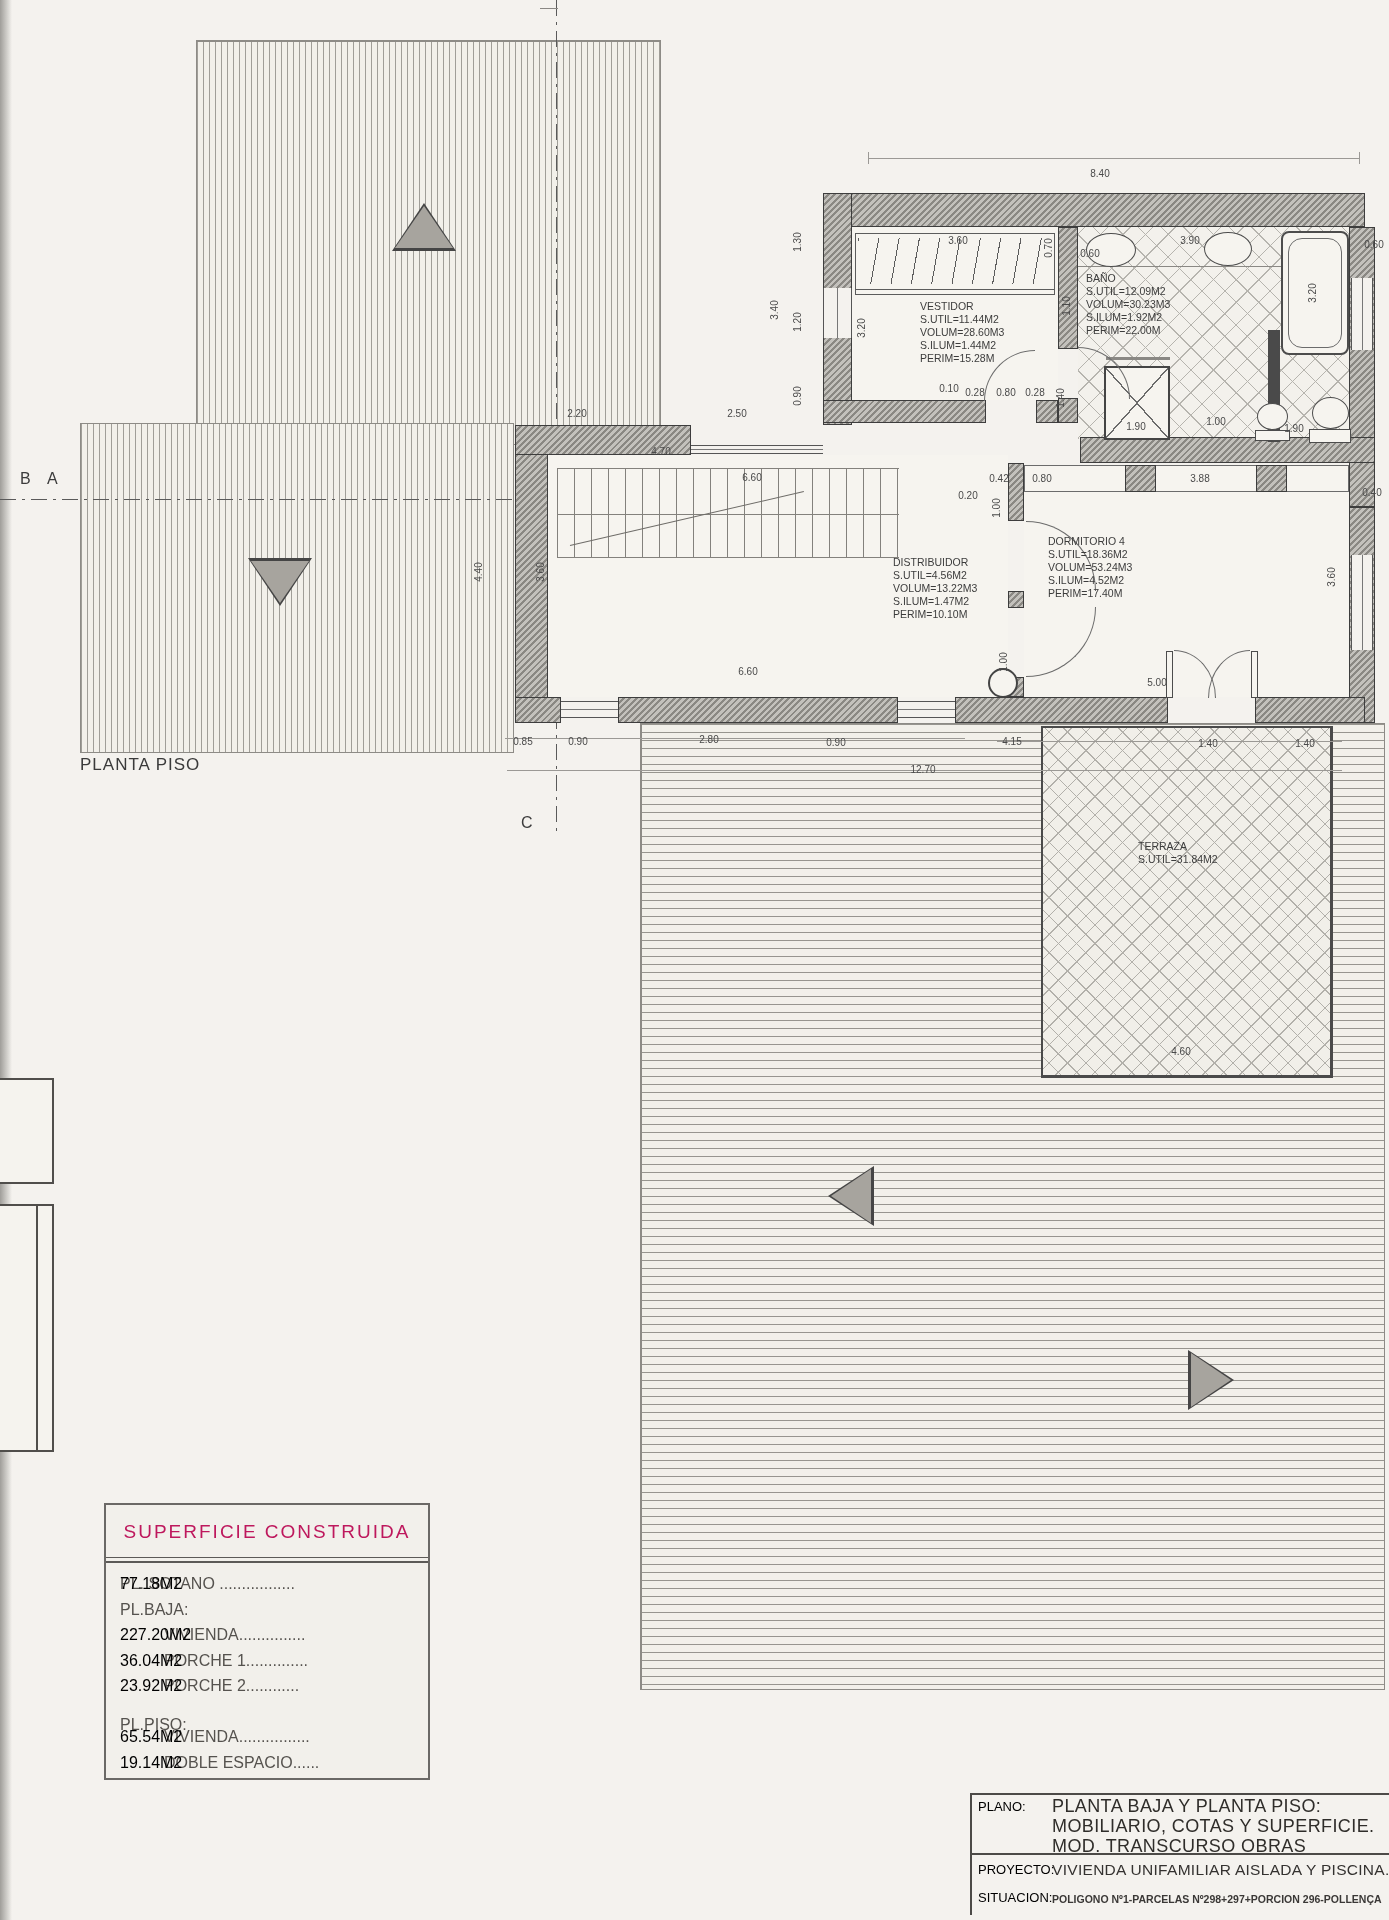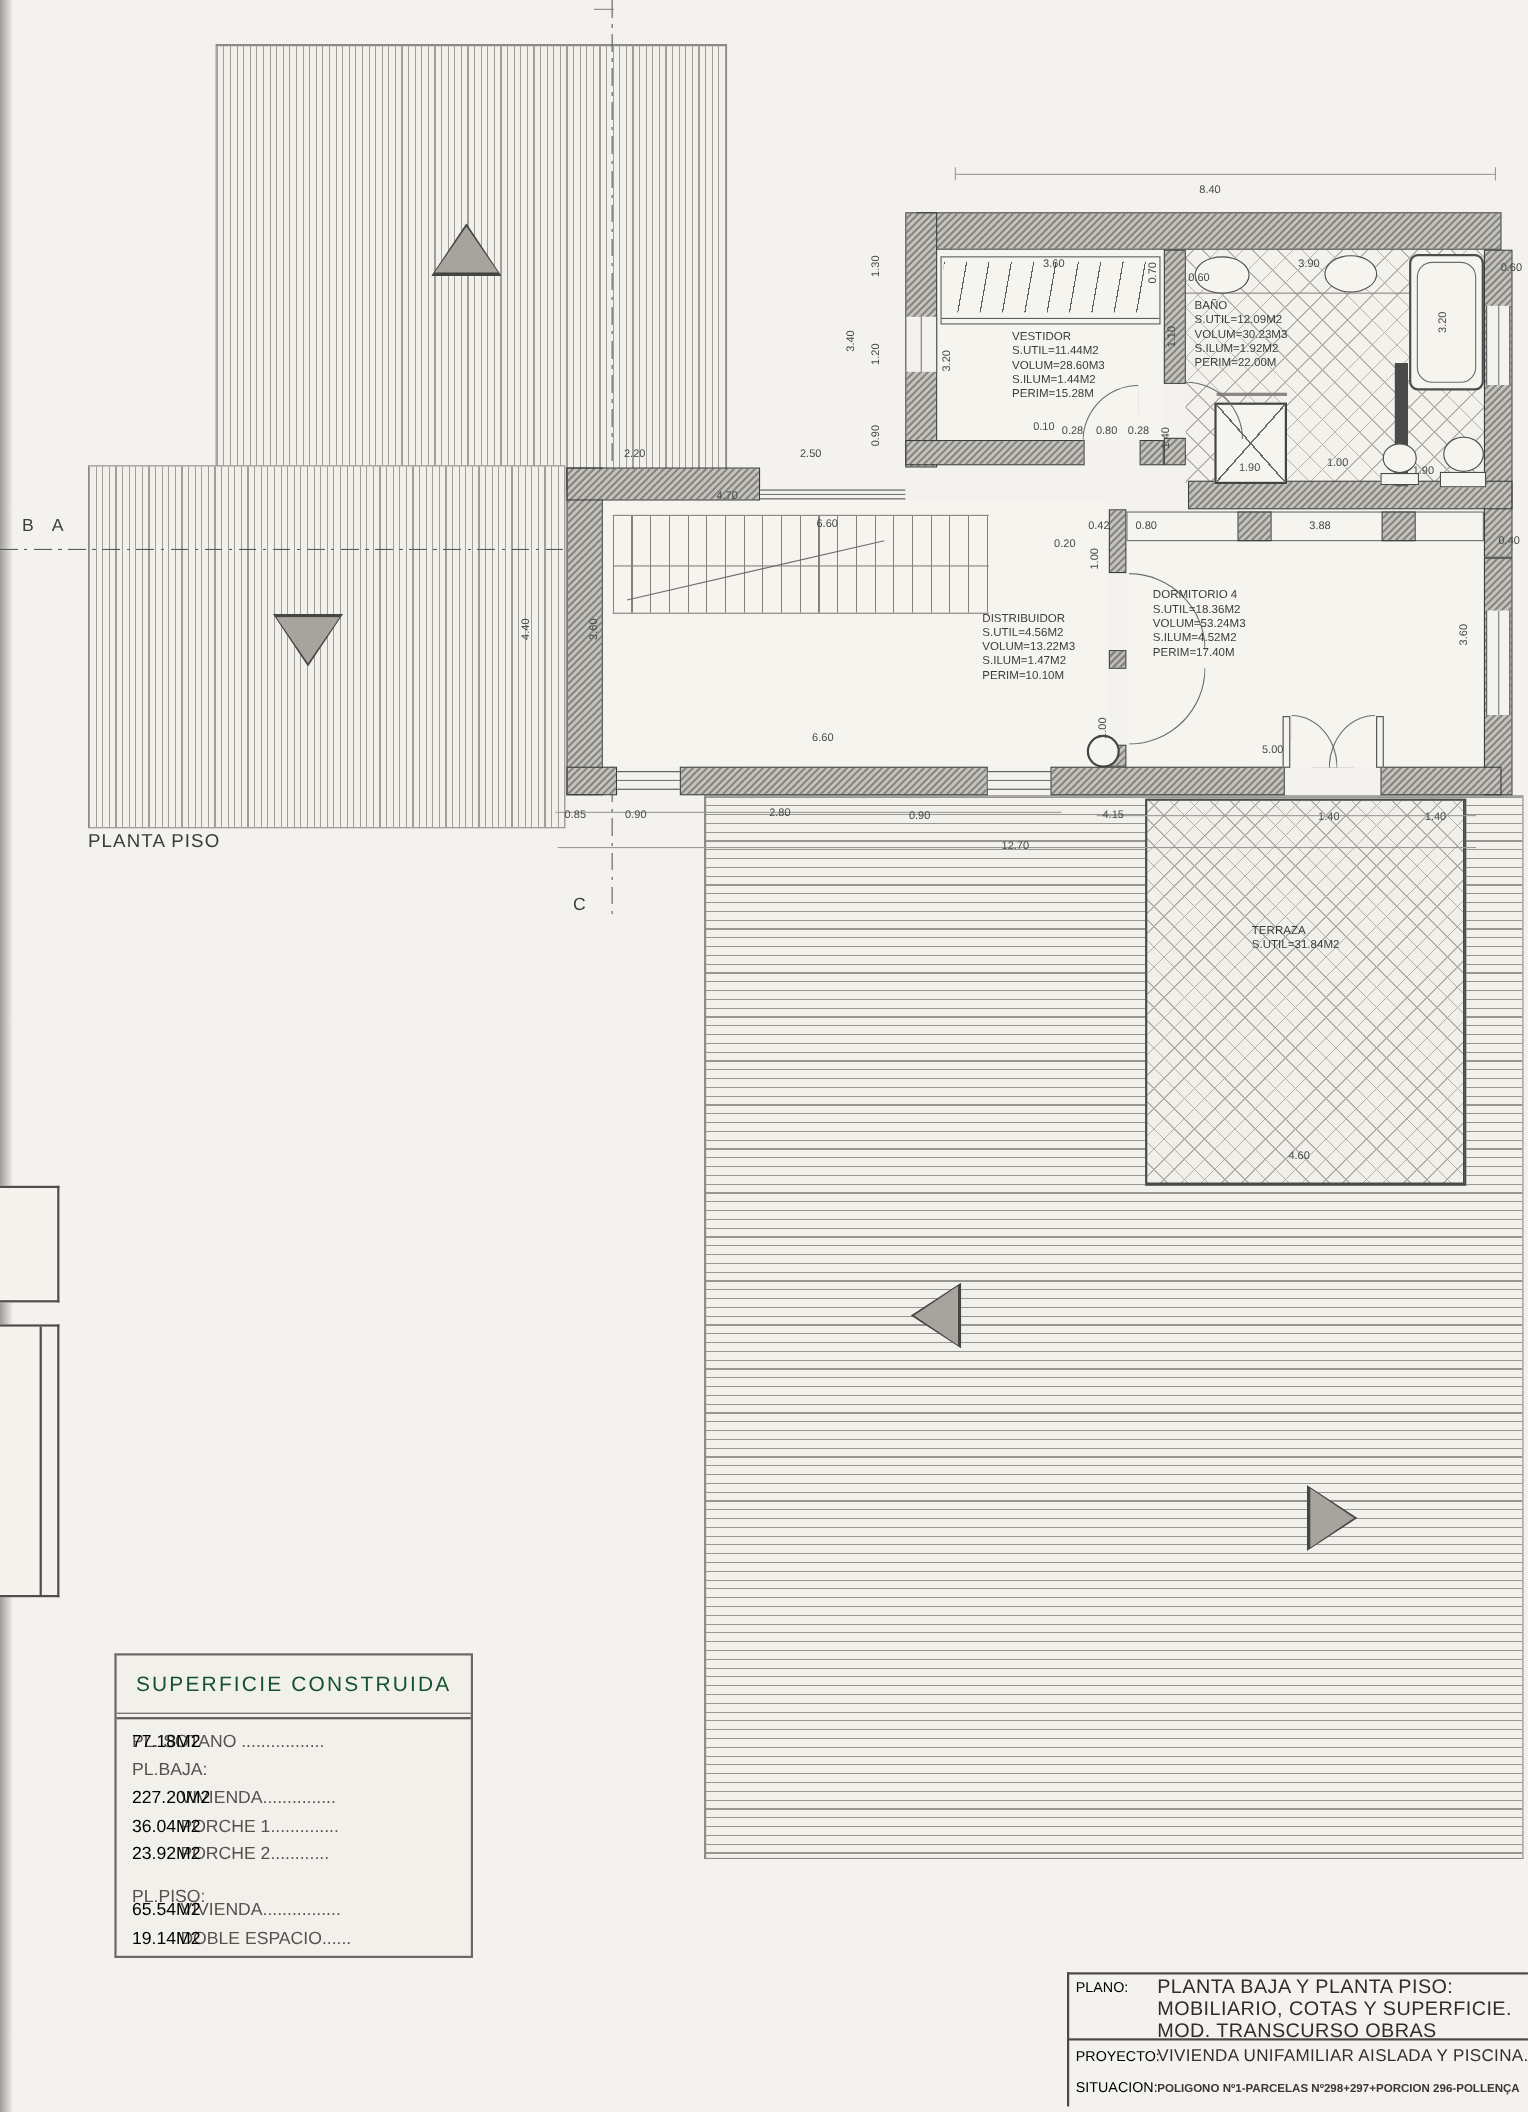--- a/index.html
+++ b/index.html
@@ -49,21 +49,21 @@
      linear-gradient(to top right,transparent calc(50% - .7px),#6b6b6b calc(50% - .7px),#6b6b6b calc(50% + .7px),transparent calc(50% + .7px)),
      linear-gradient(to bottom right,transparent calc(50% - .7px),#6b6b6b calc(50% - .7px),#6b6b6b calc(50% + .7px),transparent calc(50% + .7px)),#f6f4ef;}
   
   .rtext{font-size:10.5px;line-height:13px;color:#3c3c3c;white-space:nowrap;}
   .dim{font-size:10px;color:#4a4a4a;white-space:nowrap;transform:translate(-50%,-50%);}
   .dim.rot{transform:translate(-50%,-50%) rotate(-90deg);}
   .marker{font-size:16px;color:#3c3c3c;}
   .floorlabel{font-size:17px;letter-spacing:1px;color:#3a3a3a;}
   
   .atable{left:104px;top:1503px;width:326px;height:277px;border:2px solid #6b6966;background:#f2f0eb;}
-  .atitle{left:0;top:16px;width:100%;text-align:center;font-size:19px;letter-spacing:2px;color:#14532d;}
+  .atitle{left:0;top:16px;width:100%;text-align:center;font-size:19px;letter-spacing:2px;color:#be185d;}
   .arule1{left:0;top:52px;width:100%;height:1px;background:#5c5a57;}
   .arule2{left:0;top:56px;width:100%;height:1.5px;background:#5c5a57;}
   .trow{position:absolute;left:14px;width:296px;height:24px;font-size:16px;display:flex;justify-content:space-between;}
   .trow .lab{color:#55524e;white-space:nowrap;}
   .trow .val{color:#000000;}
   .ind1 .lab{padding-left:44px;}
   
   .tb-line{background:#4c4a47;}
   .tb-label{font-size:13px;color:#000000;}
   .tb-big{font-size:18px;font-weight:500;color:#2f2d2a;letter-spacing:.4px;white-space:nowrap;}

